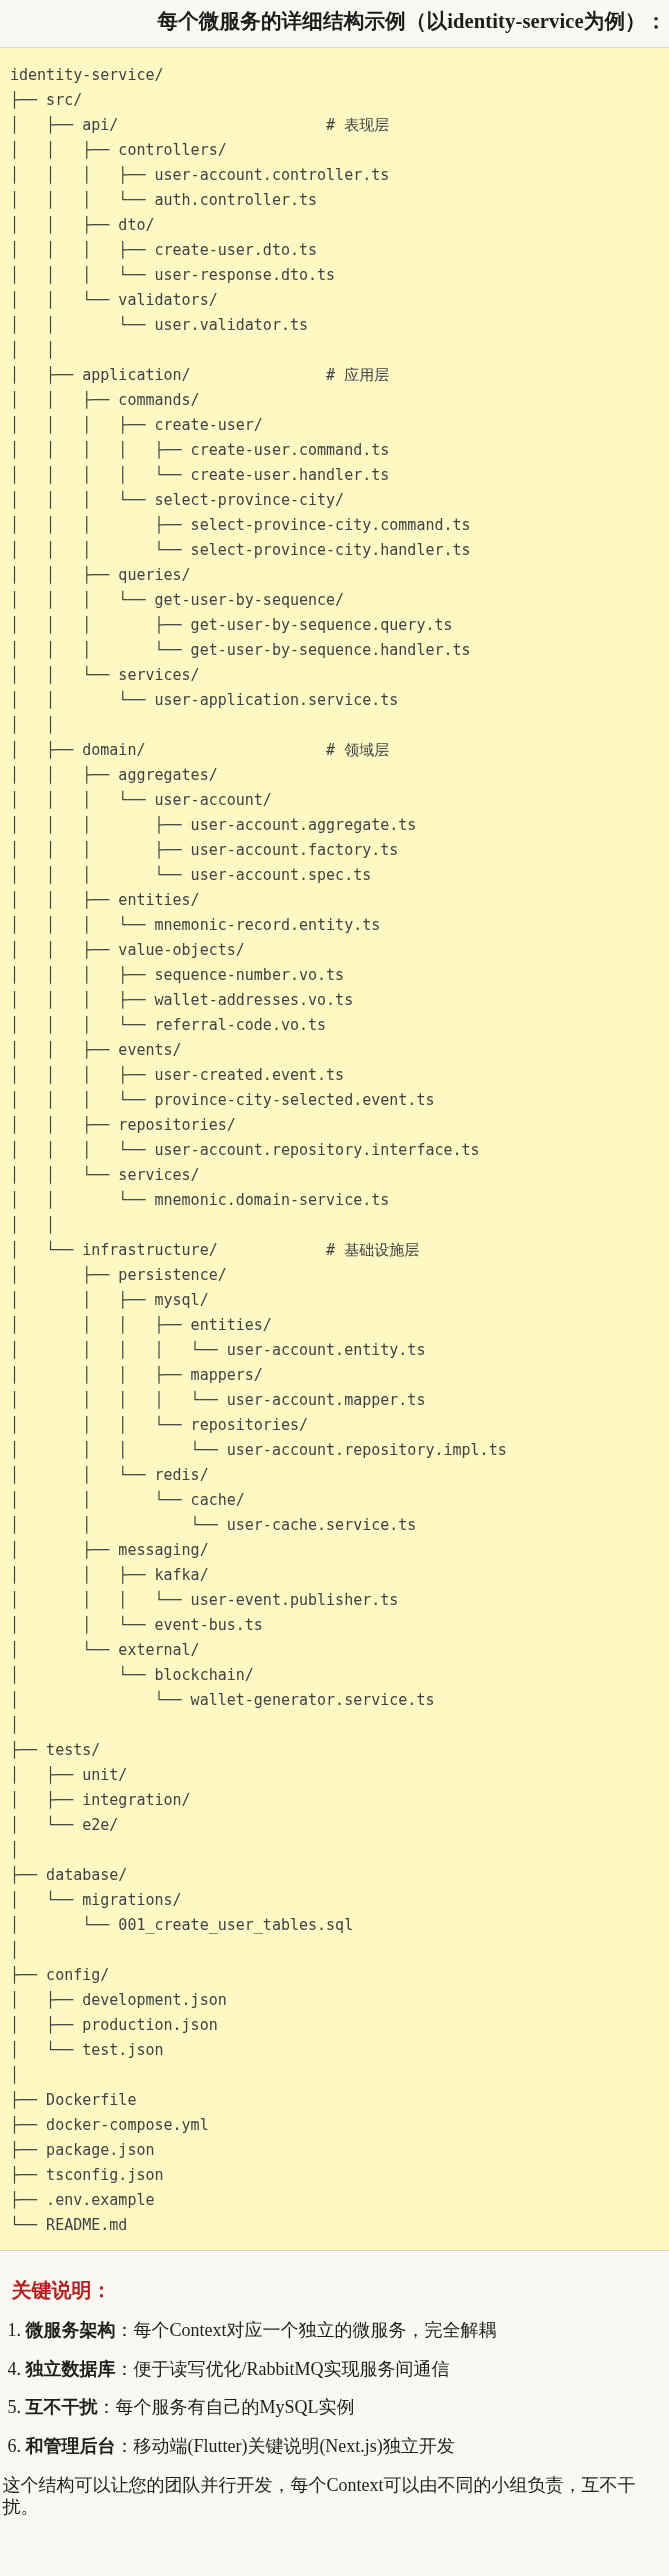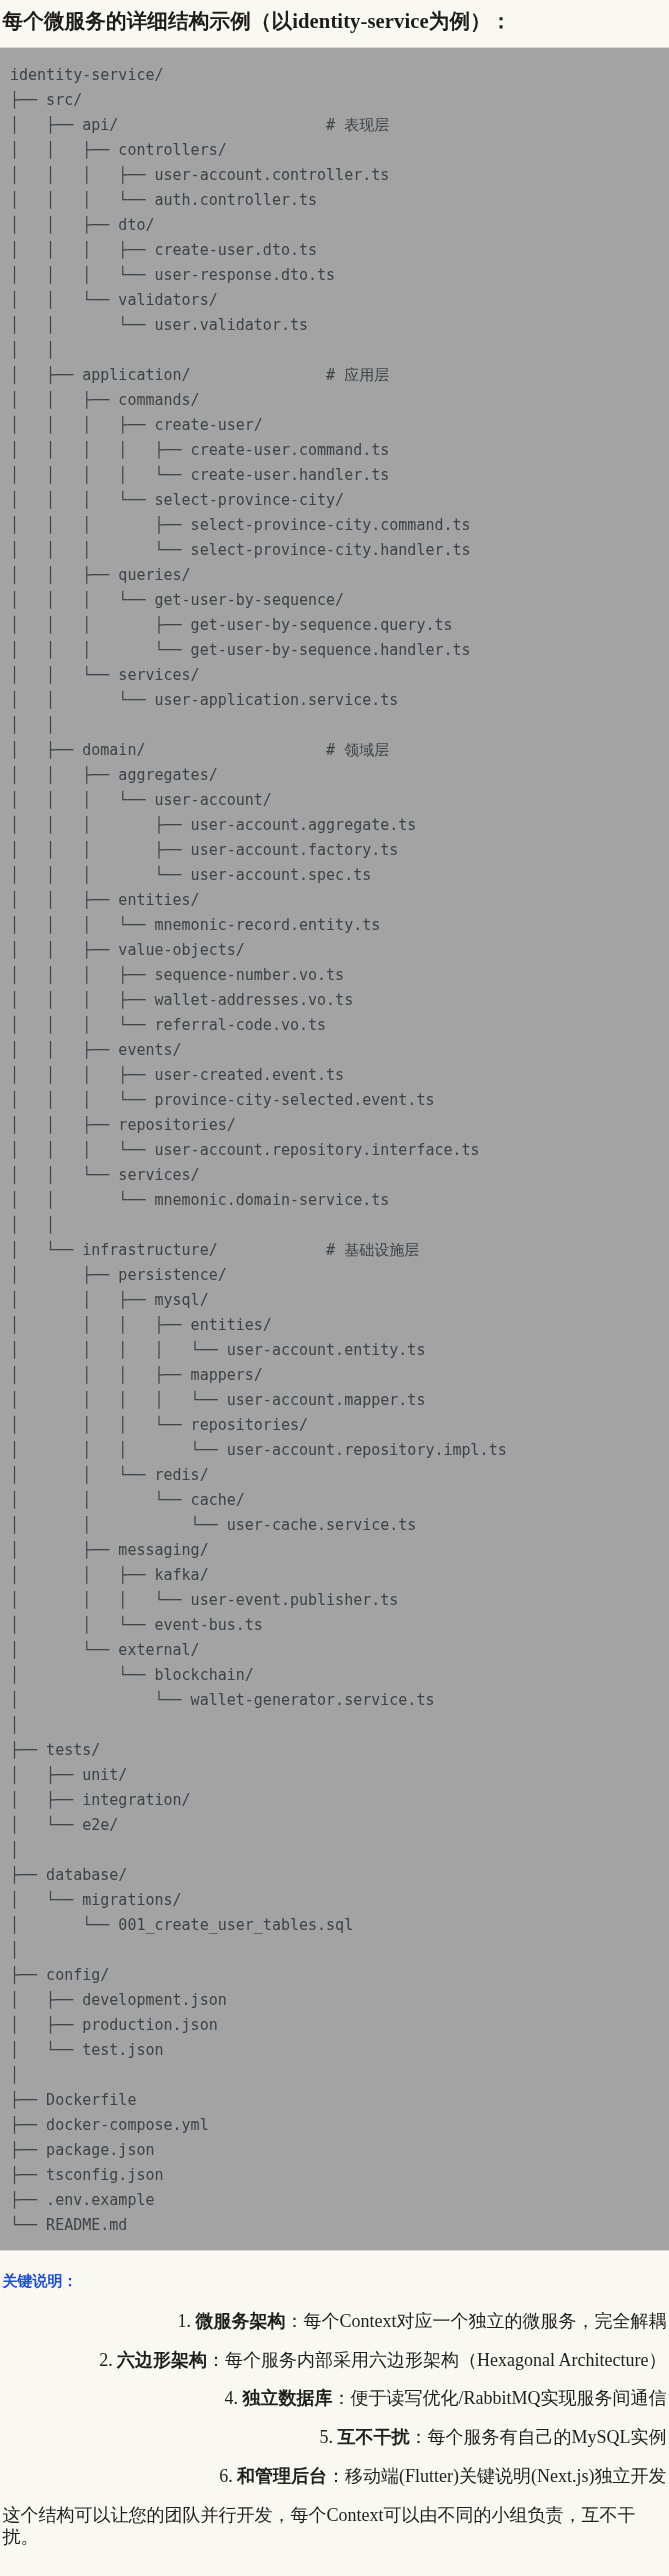--- a/index.html
+++ b/index.html
@@ -15,55 +15,55 @@
   .page { width: 669px; }
 
   .doc-title {
     margin: 0;
     padding: 7.5px 2.5px 0 2.5px;
     font-size: 20.6px;
     line-height: 26px;
     font-weight: bold;
     color: #1D1C1A;
     letter-spacing: 0.1px;
+    text-align: right;
   }
 
   .code-block {
     margin-top: 13px;
-    background: #a3a3a3;
+    background: #fef9c3;
     border-top: 1.3px solid #DCD8D1;
     border-bottom: 1.3px solid #DCD8D1;
     padding: 15px 10px 12.5px 10px;
   }
   .code-block pre {
     margin: 0;
     font-family: "DejaVu Sans Mono", "Liberation Mono", monospace;
     font-size: 15px;
     line-height: 25px;
     color: #3E4247;
     white-space: pre;
   }
 
   .notes {
     padding: 17.5px 2.5px 6.3px 2.5px;
   }
   .notes-heading {
-    margin: 0;
-    font-size: 15px;
+    margin: 9px;
+    font-size: 20px;
     line-height: 25px;
     font-weight: bold;
-    color: #1d4ed8;
+    color: #b91c1c;
   }
   .notes-list { margin: 0; padding: 0; }
   .note-item {
     margin-top: 16.3px;
     font-size: 18px;
     line-height: 22.5px;
     padding-left: 5px;
-    text-align: right;
   }
   .note-item .num {
     margin-right: 4.4px;
   }
   .note-item .term { font-weight: bold; }
   .closing {
     margin: 16.3px 0 0 0;
     font-size: 18px;
     line-height: 22.5px;
     padding-left: 0;
@@ -167,23 +167,20 @@
   </div>
 
   <div class="notes">
     <h3 class="notes-heading">关键说明：</h3>
 
     <div class="notes-list">
   <div class="note-item">
     <span class="num">1.</span><span class="term">微服务架构</span><span class="rest">：每个Context对应一个独立的微服务，完全解耦</span>
   </div>
 
-  <div class="note-item">
-    <span class="num">2.</span><span class="term">六边形架构</span><span class="rest">：每个服务内部采用六边形架构（Hexagonal Architecture）</span>
-  </div>
 
 
   <div class="note-item">
     <span class="num">4.</span><span class="term">独立数据库</span><span class="rest">：便于读写优化/RabbitMQ实现服务间通信</span>
   </div>
 
   <div class="note-item">
     <span class="num">5.</span><span class="term">互不干扰</span><span class="rest">：每个服务有自己的MySQL实例</span>
   </div>
 

